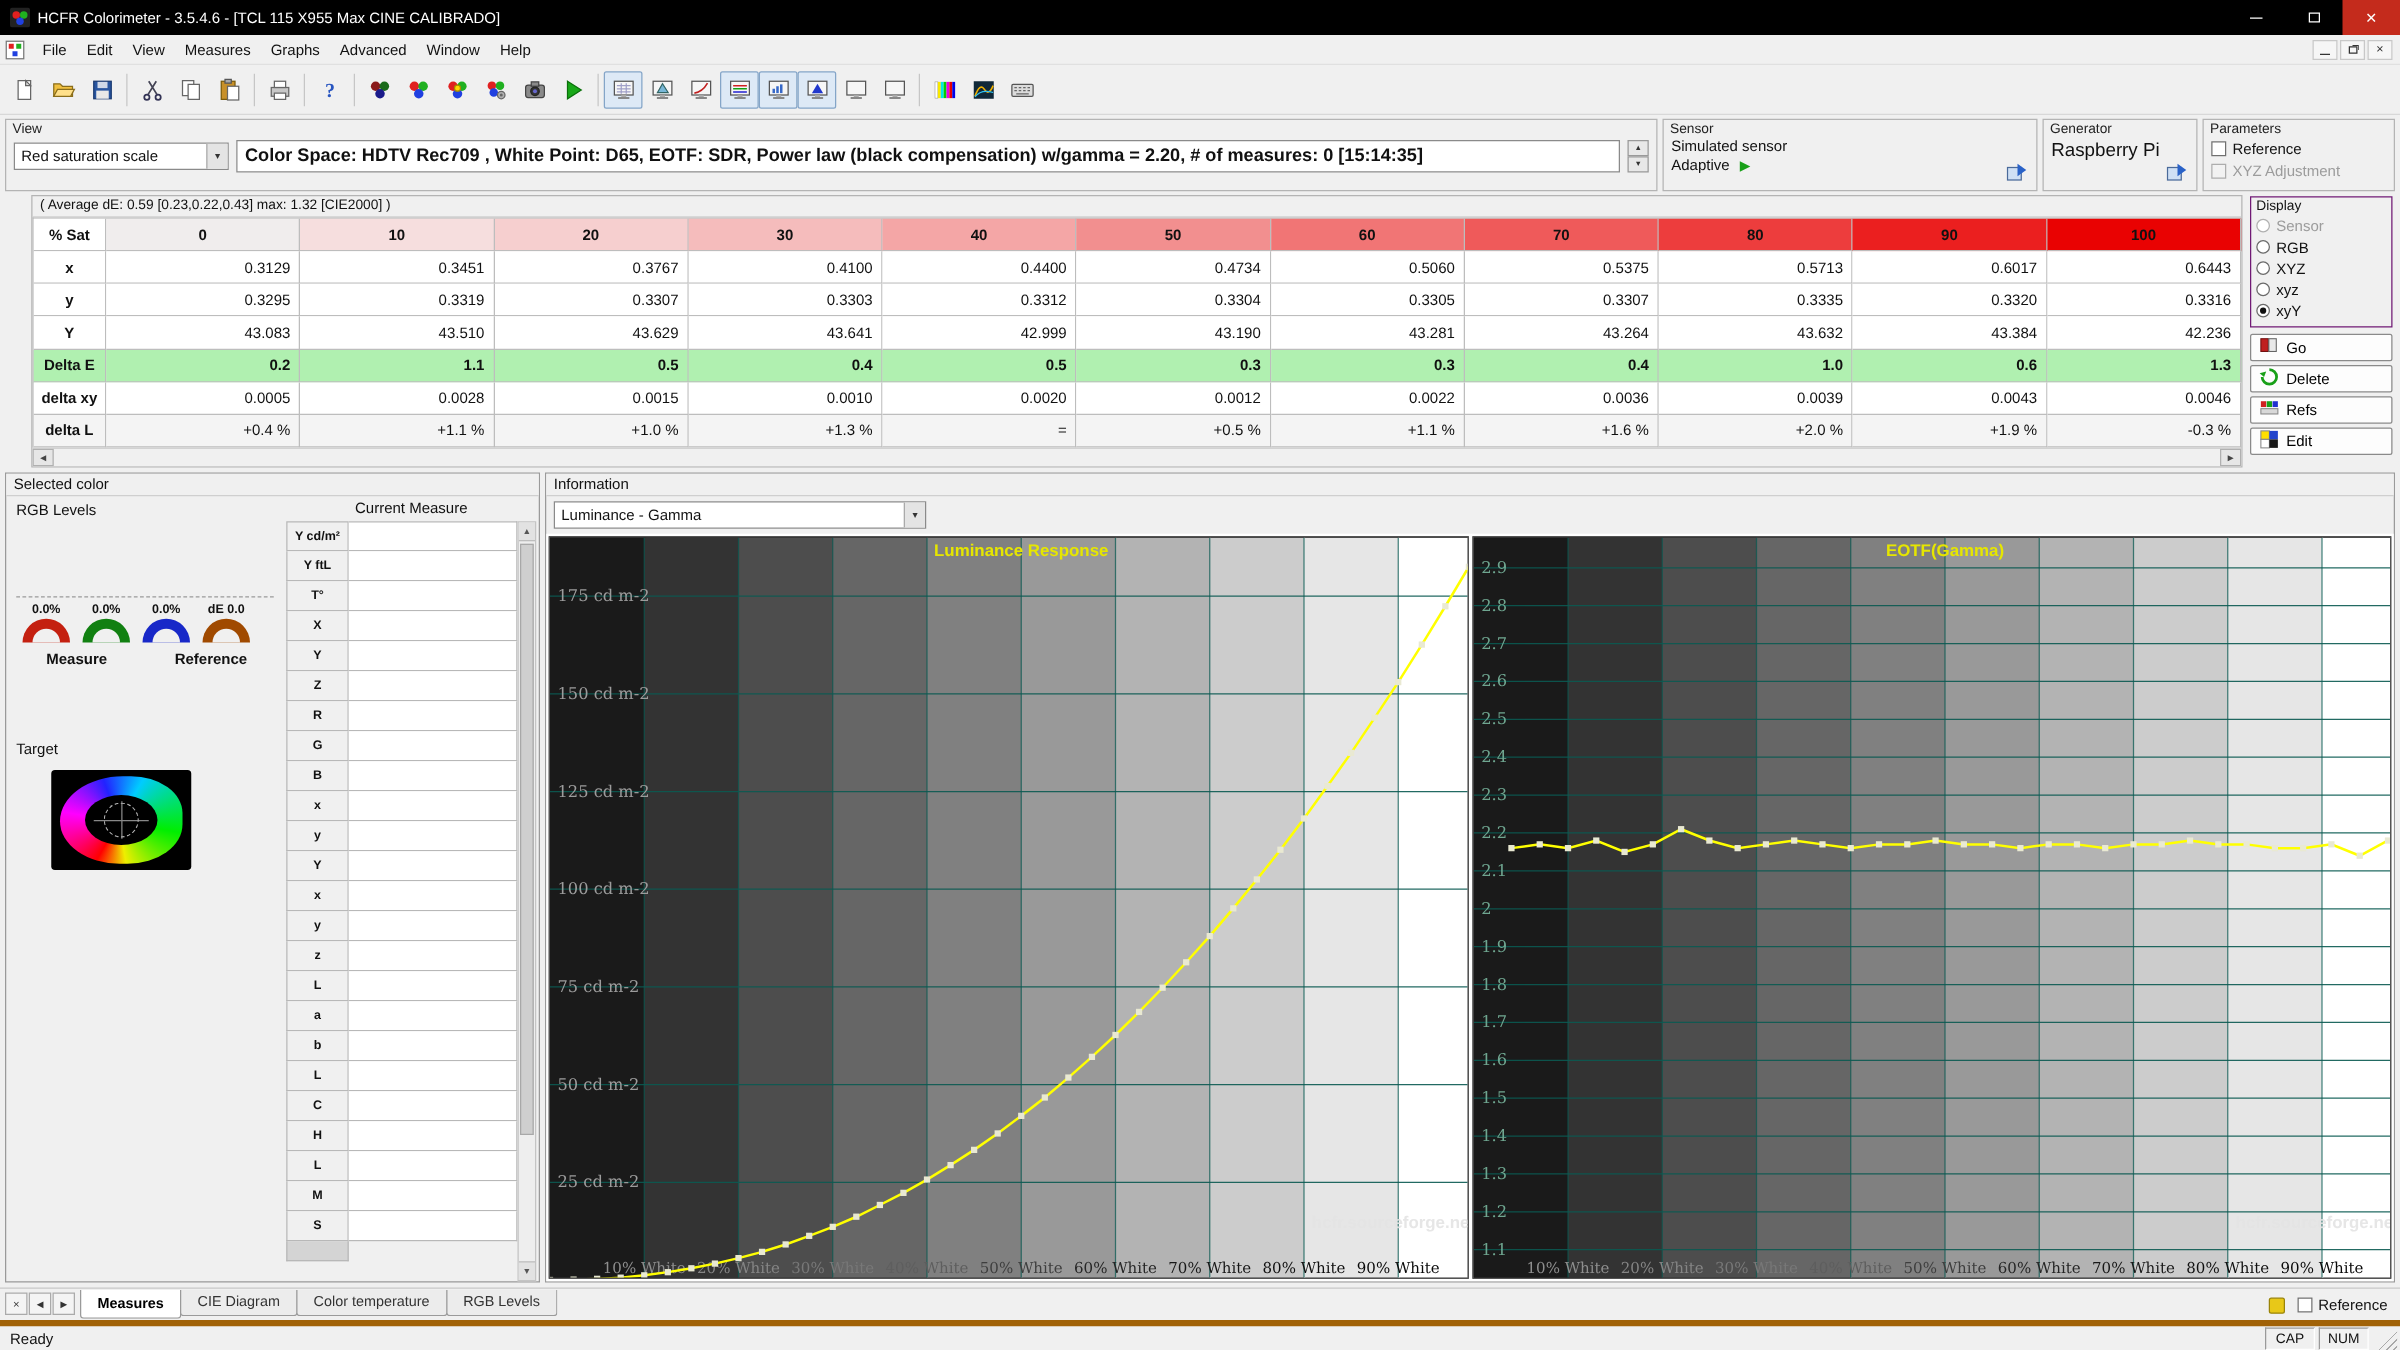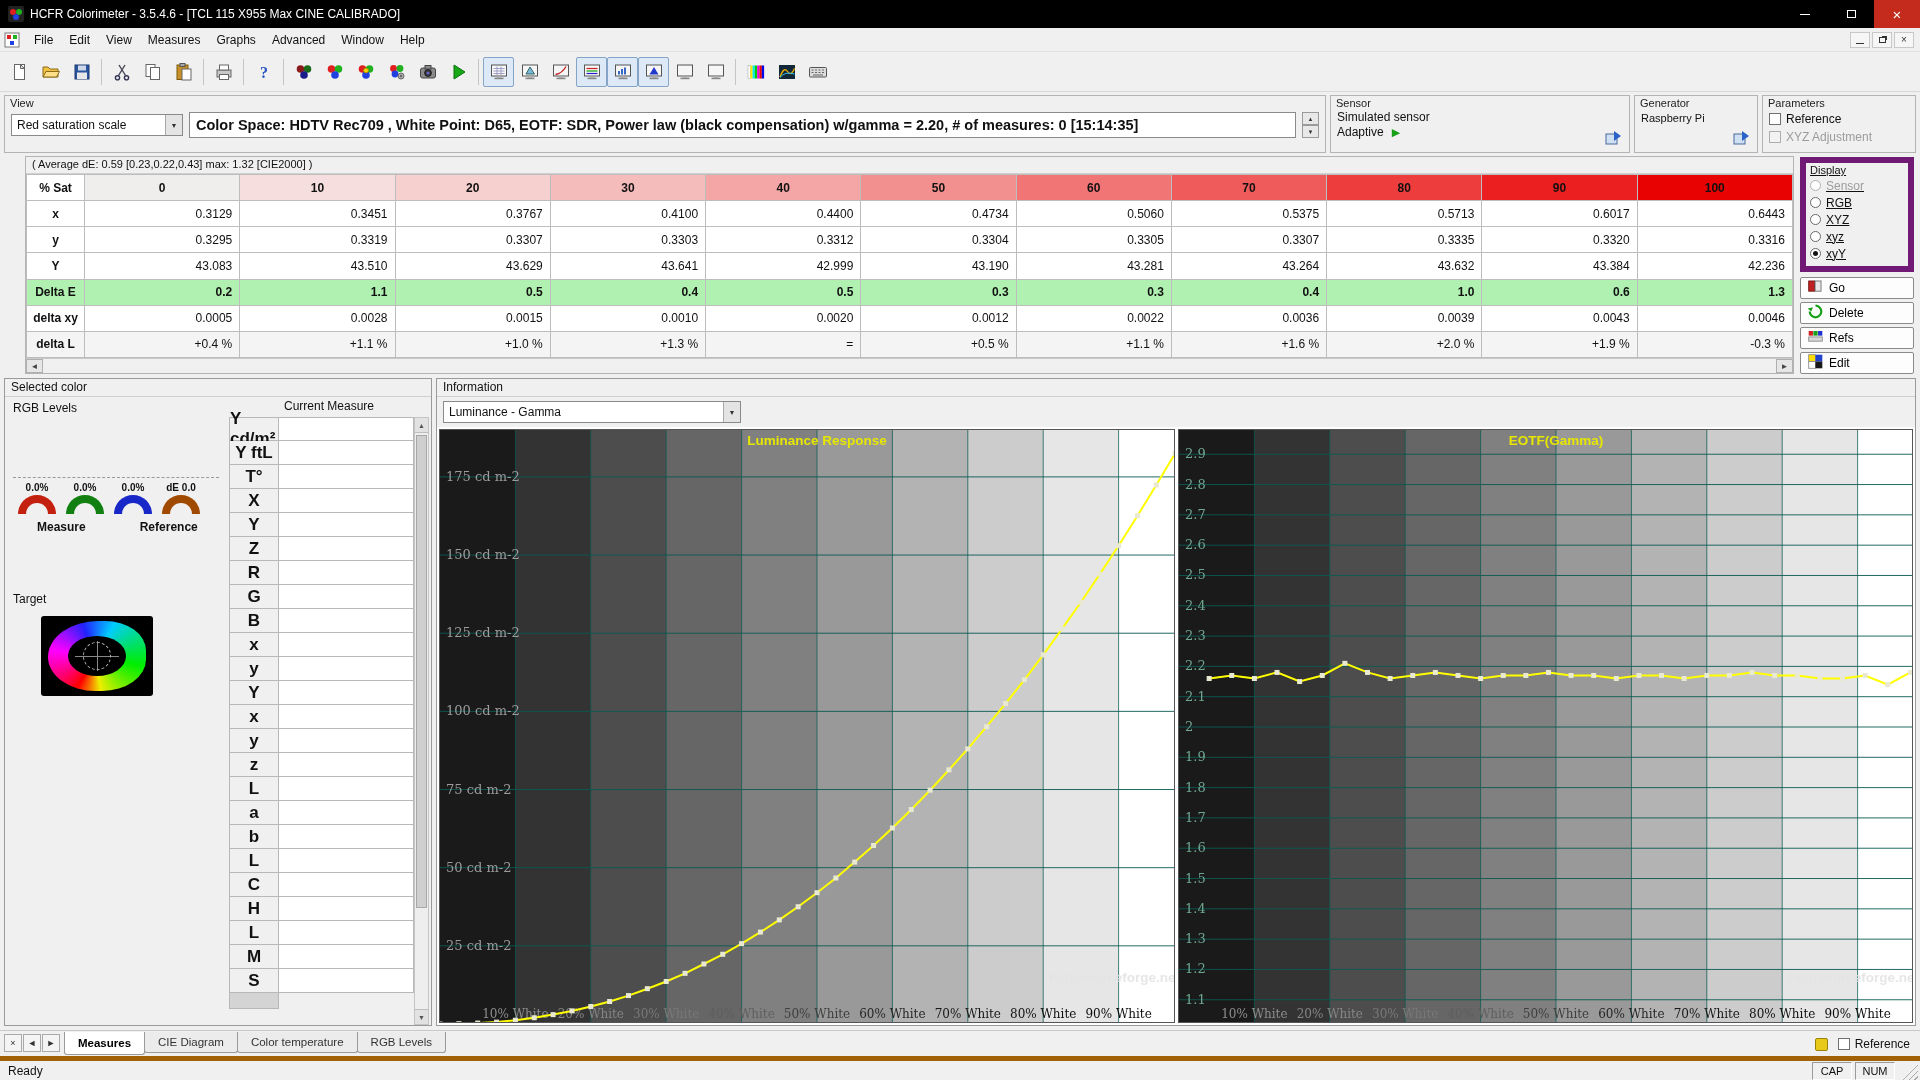--- a/index.html
+++ b/index.html
@@ -44,42 +44,42 @@
   .scale-combo { width:172px; }
   .info-box { flex:1; height:26px; background:#fff; border:1px solid #8a8a8a; display:flex; align-items:center; padding:0 6px; font-weight:bold; font-size:14.5px; white-space:nowrap; overflow:hidden; }
   .spinner { width:17px; height:26px; display:flex; flex-direction:column; }
   .spinner div { flex:1; border:1px solid #9a9a9a; background:#e8e8e8; font-size:6px; display:flex; align-items:center; justify-content:center; color:#333; }
   .sensor-panel { width:300px; }
   .sensor-name { font-size:12px; padding:0 6px; }
   .sensor-mode { font-size:12px; padding:1px 6px; display:flex; align-items:center; gap:8px; }
   .play-glyph { color:#18a018; font-size:11px; }
   .panel-action { position:absolute; right:4px; bottom:4px; width:22px; height:20px; display:flex; align-items:center; justify-content:center; border:1px solid transparent; }
   .generator-panel { width:124px; }
-  .gen-name { font-size:11px; padding:2px 6px; }
+  .gen-name { font-size:15px; padding:2px 6px; }
   .params-panel { width:154px; }
   .cb-row { display:flex; align-items:center; gap:5px; padding:2px 6px; font-size:12px; }
   .cb { width:12px; height:12px; border:1px solid #707070; background:#fff; display:inline-block; flex:0 0 auto; }
   .cb-row.disabled { color:#9c9c9c; }
   .cb-row.disabled .cb { border-color:#adadad; background:#f2f2f2; }
 
   
   .tablerow { height:218px; display:flex; padding:0 4px; gap:4px; flex:0 0 auto;margin-left:21px; }
   .table-panel { flex:1; border:1px solid #b4b4b4; background:#f0f0f0; display:flex; flex-direction:column; }
   .table-summary { height:17px; font-size:11px; padding:1px 6px; border-bottom:1px solid #d0d0d0; }
   .mgrid { flex:1; display:flex; flex-direction:column; border-top:1px solid #bdbdbd; border-left:1px solid #bdbdbd; }
   .mg-row { display:flex; flex:1; }
   .mg-cell { border-right:1px solid #bdbdbd; border-bottom:1px solid #bdbdbd; display:flex; align-items:center; background:#fff; font-size:12px; }
   .mg-label { flex:0 0 58px; justify-content:center; font-weight:bold; }
   .mg-head { flex:1; justify-content:center; font-weight:bold; }
   .mg-val { flex:1; justify-content:flex-end; padding-right:7px; }
   .hscroll { height:15px; display:flex; background:#f0f0f0; border-top:1px solid #c8c8c8; }
   .hs-btn { width:17px; height:100%; background:#e6e6e6; border:1px solid #b0b0b0; display:flex; align-items:center; justify-content:center; font-size:8px; color:#444; }
   .hs-track { flex:1; }
   .display-col { width:118px; display:flex; flex-direction:column; padding:1px 2px; }
-  .display-box { border:6px solid #701a75; background:#f0f0f0; padding:1px 4px 4px 4px;text-decoration:underline; }
+  .display-box { border:1px solid #701a75; background:#f0f0f0; padding:1px 4px 4px 4px; }
   .disp-caption { font-size:11px; margin-bottom:1px; }
   .radio-row { display:flex; align-items:center; gap:5px; height:17px; font-size:12px; }
   .radio { width:11px; height:11px; border:1px solid #6a6a6a; border-radius:50%; background:#fff; position:relative; flex:0 0 auto; }
   .radio.sel::after { content:''; position:absolute; left:2px; top:2px; width:5px; height:5px; background:#111; border-radius:50%; }
   .radio-row.disabled { color:#9c9c9c; }
   .radio-row.disabled .radio { border-color:#b0b0b0; }
   .disp-buttons { margin-top:5px; display:flex; flex-direction:column; gap:3px; }
   .disp-btn { height:22px; display:flex; align-items:center; gap:5px; background:#fdfdfd; border:1px solid #8a8a8a; border-radius:2px; padding:0 6px; font-size:12px; }
 
   
@@ -103,21 +103,21 @@
   .gamut { position:absolute; left:7px; top:5px; right:7px; bottom:5px; border-radius:55% 45% 48% 52%; background:conic-gradient(from 210deg at 48% 52%, #ff0000, #ff00ff 70deg, #2222ff 130deg, #00ccff 180deg, #00ee00 250deg, #eeee00 320deg, #ff0000 360deg); }
   .gamut-core { position:absolute; left:50%; top:50%; width:58px; height:40px; margin:-20px 0 0 -29px; background:#000; border-radius:50%; }
   .gamut-ring { position:absolute; left:50%; top:50%; width:28px; height:28px; margin:-14px 0 0 -14px; border:1px dashed #b0b0b0; border-radius:50%; }
   .gamut-cross-h { position:absolute; left:50%; top:50%; width:44px; height:1px; margin-left:-22px; background:#888; }
   .gamut-cross-v { position:absolute; left:50%; top:50%; width:1px; height:30px; margin-top:-15px; background:#888; }
   .sel-right { flex:1; display:flex; flex-direction:column; padding:2px 2px 0 2px; }
   .cm-title { font-size:12px; text-align:center; height:18px; flex:0 0 auto; }
   .cm-body { flex:1; display:flex; min-height:0; }
   .cm-rows { flex:1; display:flex; flex-direction:column; }
   .cm-row { display:flex; height:24px; flex:0 0 auto; }
-  .cm-label { width:50px; background:#f0f0f0; border:1px solid #b8b8b8; border-top:none; font-size:17px; font-weight:bold; display:flex; align-items:center; justify-content:center; }
+  .cm-label { width:50px; background:#f0f0f0; border:1px solid #b8b8b8; border-top:none; font-size:10px; font-weight:bold; display:flex; align-items:center; justify-content:center; }
   .cm-row:first-child .cm-label { border-top:1px solid #b8b8b8; }
   .cm-value { flex:1; background:#fff; border:1px solid #b8b8b8; border-left:none; border-top:none; }
   .cm-row:first-child .cm-value { border-top:1px solid #b8b8b8; }
   .cm-stub { height:16px; background:#d4d4d4; border:1px solid #b8b8b8; border-top:none; width:50px; }
   .cm-scroll { width:15px; background:#eee; border:1px solid #c4c4c4; display:flex; flex-direction:column; align-items:center; }
   .cm-sbtn { width:100%; height:15px; background:#e2e2e2; border-bottom:1px solid #bdbdbd; font-size:7px; display:flex; align-items:center; justify-content:center; color:#555; }
   .cm-sbtn.down { border-top:1px solid #bdbdbd; border-bottom:none; margin-top:auto; }
   .cm-thumb { width:11px; height:78%; background:#cfcfcf; border:1px solid #a8a8a8; margin-top:2px; }
 
   .info-panel { flex:1; border:1px solid #9a9a9a; background:#f0f0f0; display:flex; flex-direction:column; min-width:0; }

